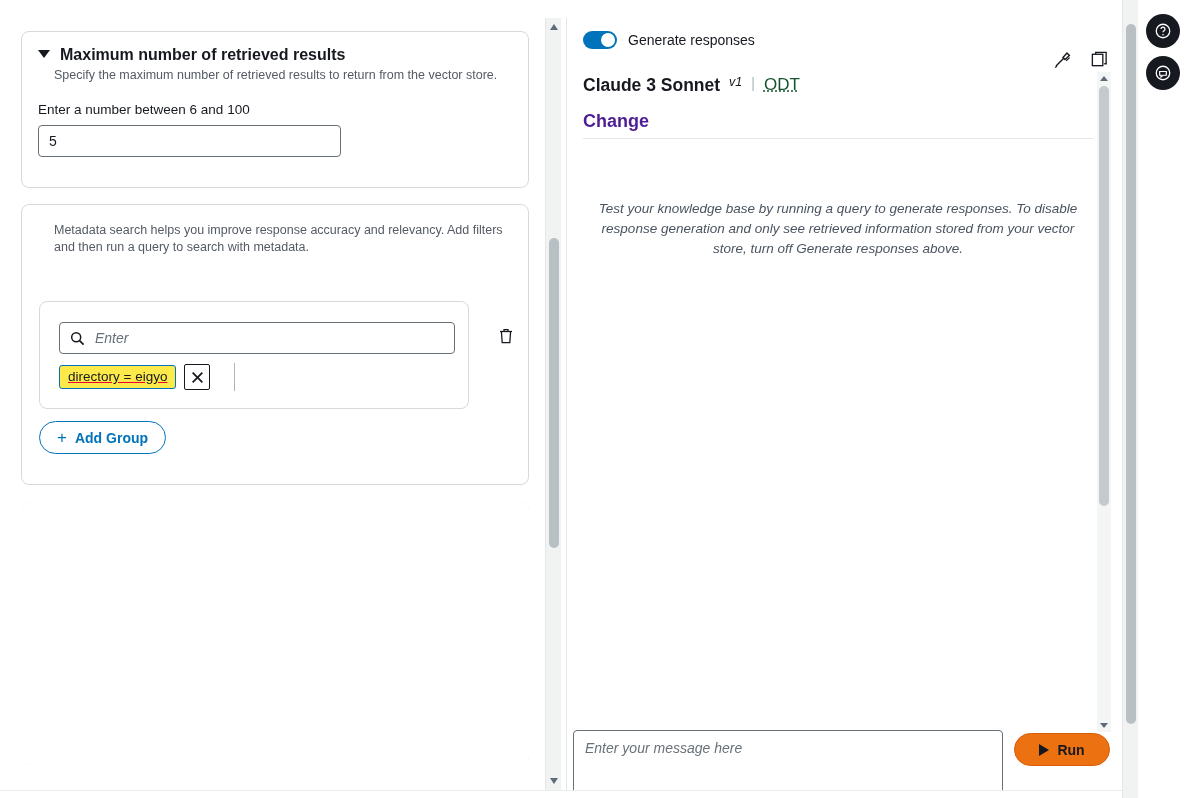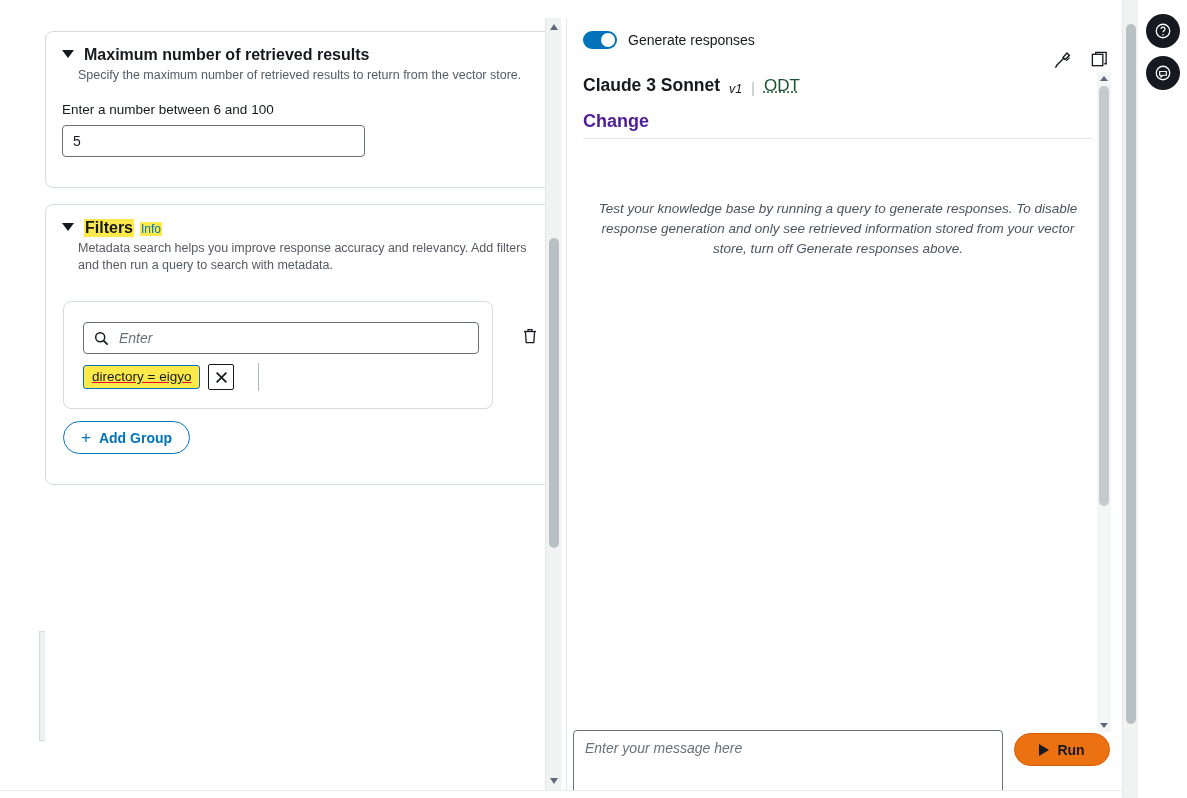--- a/index.html
+++ b/index.html
@@ -28,21 +28,20 @@
   .top-crop {
     position: absolute;
     left: 0; top: 0; width: 545px; height: 12px;
     background: #ffffff;
   }
   .card {
     position: absolute;
     background: #ffffff;
     border: 1px solid #d5dbdb;
     border-radius: 8px;
-    margin-left: 24px;
   }
   .card-title-row {
     display: flex;
     align-items: baseline;
     gap: 6px;
   }
   .caret {
     display: inline-block;
     width: 0; height: 0;
     border-left: 6px solid transparent;
@@ -318,21 +317,21 @@
     display: flex; align-items: center; justify-content: center;
     cursor: pointer;
   }
   #broom-btn { left: 485px; top: 30px; }
   #copy-btn { left: 521px; top: 30px; }
 
   .model-row {
     position: absolute;
     left: 16px; top: 57px;
     display: flex;
-    align-items: flex-end;
+    align-items: flex-start;
     gap: 9px;
   }
   .model-name { font-size: 17.5px; font-weight: bold; color: #16191f; }
   .model-ver { font-size: 12.5px; font-style: italic; color: #16191f; }
   .model-sep { color: #aab7b8; font-size: 14px; }
   .model-fmt { font-size: 17px; color: #14532d; text-decoration: underline; text-decoration-style: dotted; }
   .change-link {
     position: absolute;
     left: 16px; top: 93px;
     font-size: 18px;
@@ -481,25 +480,20 @@
         <div class="card-desc" style="margin-left:16px;">Specify the maximum number of retrieved results to return from the vector store.</div>
         <div class="label-text" id="max-label">Enter a number between 6 and 100</div>
         <div id="max-input-wrap">
           <input class="text-input" type="text" value="5" style="">
         </div>
       </div>
     </div>
 
     <div class="card" id="card-filters">
       <div class="inner">
-        <div class="card-title-row">
-          <span class="caret"></span>
-          <span class="card-title hl">Filters</span>
-          <span class="info-link hl">Info</span>
-        </div>
         <div class="card-desc" style="margin-left:16px; max-width:460px;">Metadata search helps you improve response accuracy and relevancy. Add filters and then run a query to search with metadata.</div>
       </div>
 
       <div class="filter-group">
         <div class="filter-search-wrap">
           <span class="search-icon">
             <svg width="15" height="15" viewBox="0 0 16 16">
               <circle cx="6.6" cy="6.6" r="4.8" fill="none" stroke="#16191f" stroke-width="1.6"></circle>
               <line x1="10.2" y1="10.2" x2="14.5" y2="14.5" stroke="#16191f" stroke-width="1.8"></line>
             </svg>

